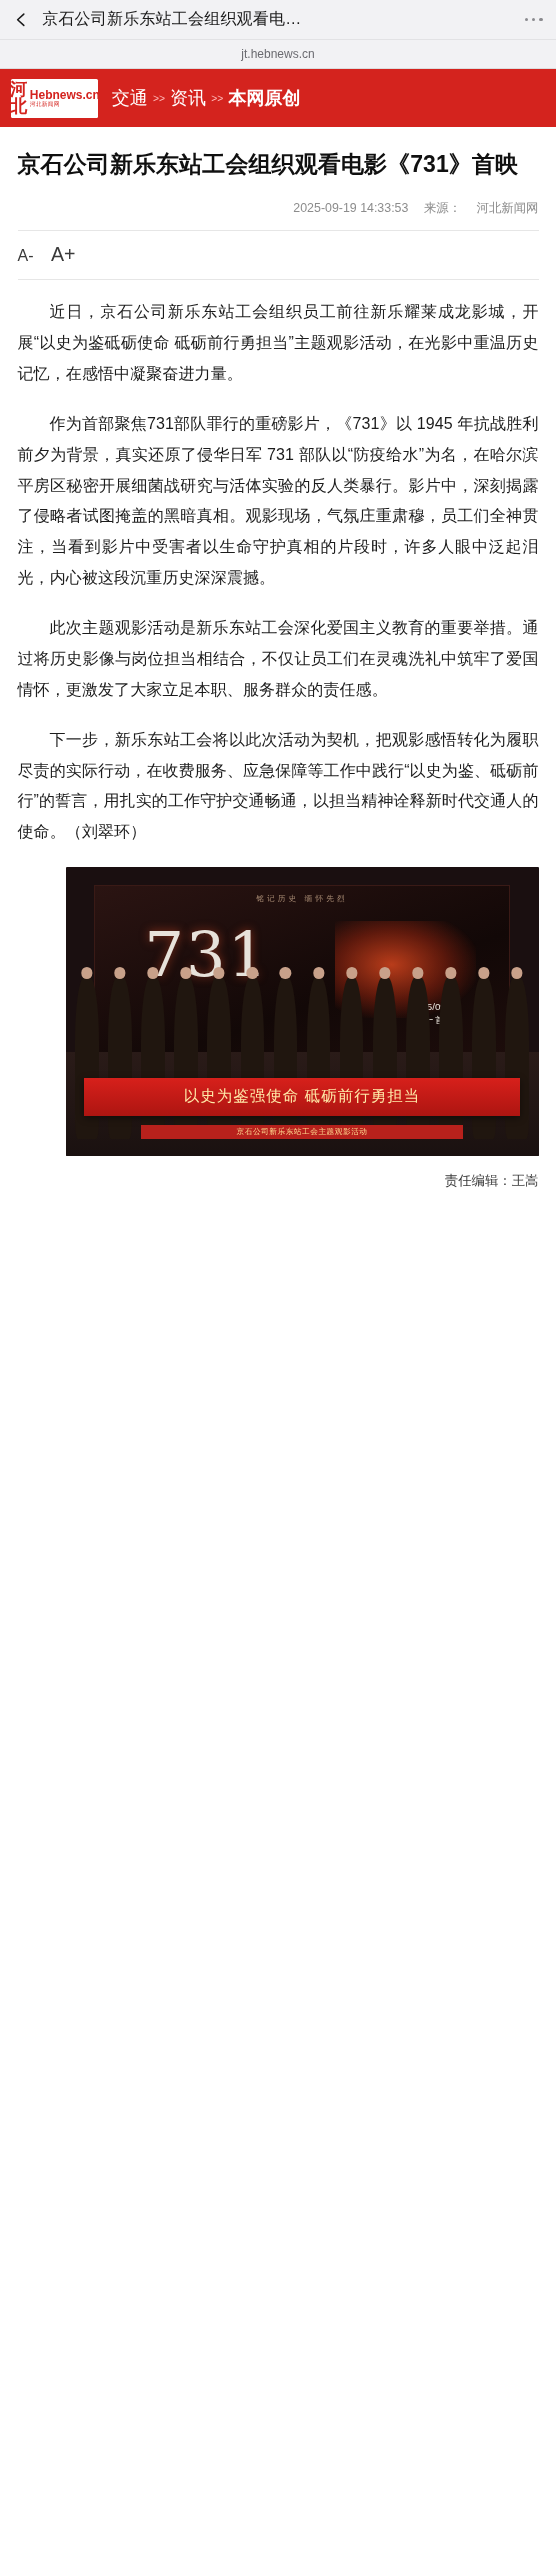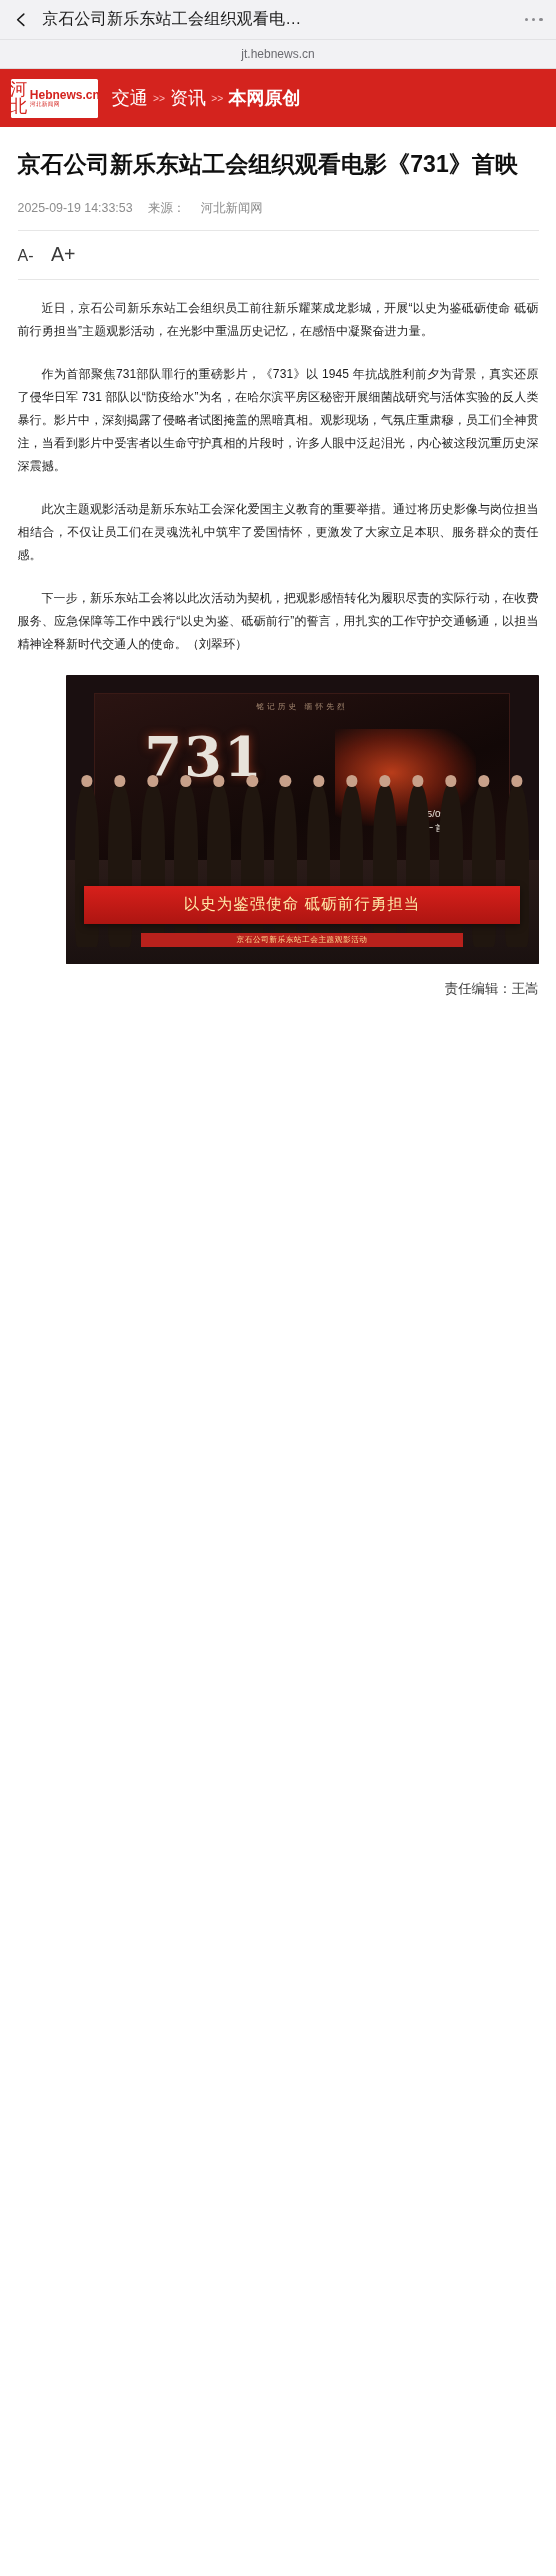--- a/index.html
+++ b/index.html
@@ -82,21 +82,21 @@
   }
   .logo-inner {
     display: flex;
     align-items: center;
     gap: 2.6px;
     padding: 0 3.1px;
   }
   .logo-mark {
     font-size: 17.5px;
     color: #d4231e;
-    font-weight: normal;
+    font-weight: bold;
     line-height: 1;
     font-family: "DejaVu Serif", serif;
   }
   .logo-words {
     display: flex;
     flex-direction: column;
     line-height: 1.05;
   }
   .logo-words .lw1 { font-size: 12px; color: #d4231e; font-weight: bold; }
   .logo-words .lw2 { font-size: 5.7px; color: #d4231e; letter-spacing: 0.3px; }
@@ -135,20 +135,21 @@
     margin: 3.1px 0 0 0;
     font-family: "Liberation Sans", sans-serif;
   }
   .meta {
     margin-top: 19.6px;
     font-size: 12.4px;
     color: #8c8c8c;
     display: flex;
     align-items: center;
     gap: 15.5px;
+    justify-content: flex-end;
   }
   .meta .src { color: #8c8c8c; }
   .divider {
     margin-top: 13.4px;
     border-top: 0.5px solid #e6e6e6;
   }
   .fontsize-row {
     margin-top: 11.3px;
     display: flex;
     align-items: baseline;
@@ -157,21 +158,21 @@
   }
   .fs-small { font-size: 16px; color: #3a3a3a; }
   .fs-large { font-size: 19.6px; color: #3a3a3a; }
   .divider2 {
     margin-top: 10.3px;
     border-top: 0.5px solid #e6e6e6;
   }
 
   .body-text { margin-top: 17.5px; }
   .body-text p {
-    font-size: 12px;
+    font-size: 16px;
     line-height: 1.92;
     color: #1c1c1c;
     margin: 0 0 19.6px 0;
     text-align: justify;
     text-indent: 2em;
     letter-spacing: 0.1px;
   }
 
   
   .photo-wrap {
@@ -203,22 +204,22 @@
     text-align: center;
     color: #c9a98c;
     font-size: 7.7px;
     letter-spacing: 3.1px;
     opacity: 0.8;
   }
   .photo .big731 {
     position: absolute;
     left: 12%;
     top: 18%;
-    font-size: 54px;
-    font-weight: bold;
+    font-size: 62px;
+    font-weight: normal;
     color: #e7e2da;
     font-family: "DejaVu Serif", serif;
     letter-spacing: 2.1px;
     text-shadow: 0 0 9.3px rgba(230,80,40,0.55);
   }
   .photo .smear {
     position: absolute;
     right: 8%;
     top: 20%;
     width: 34%;

